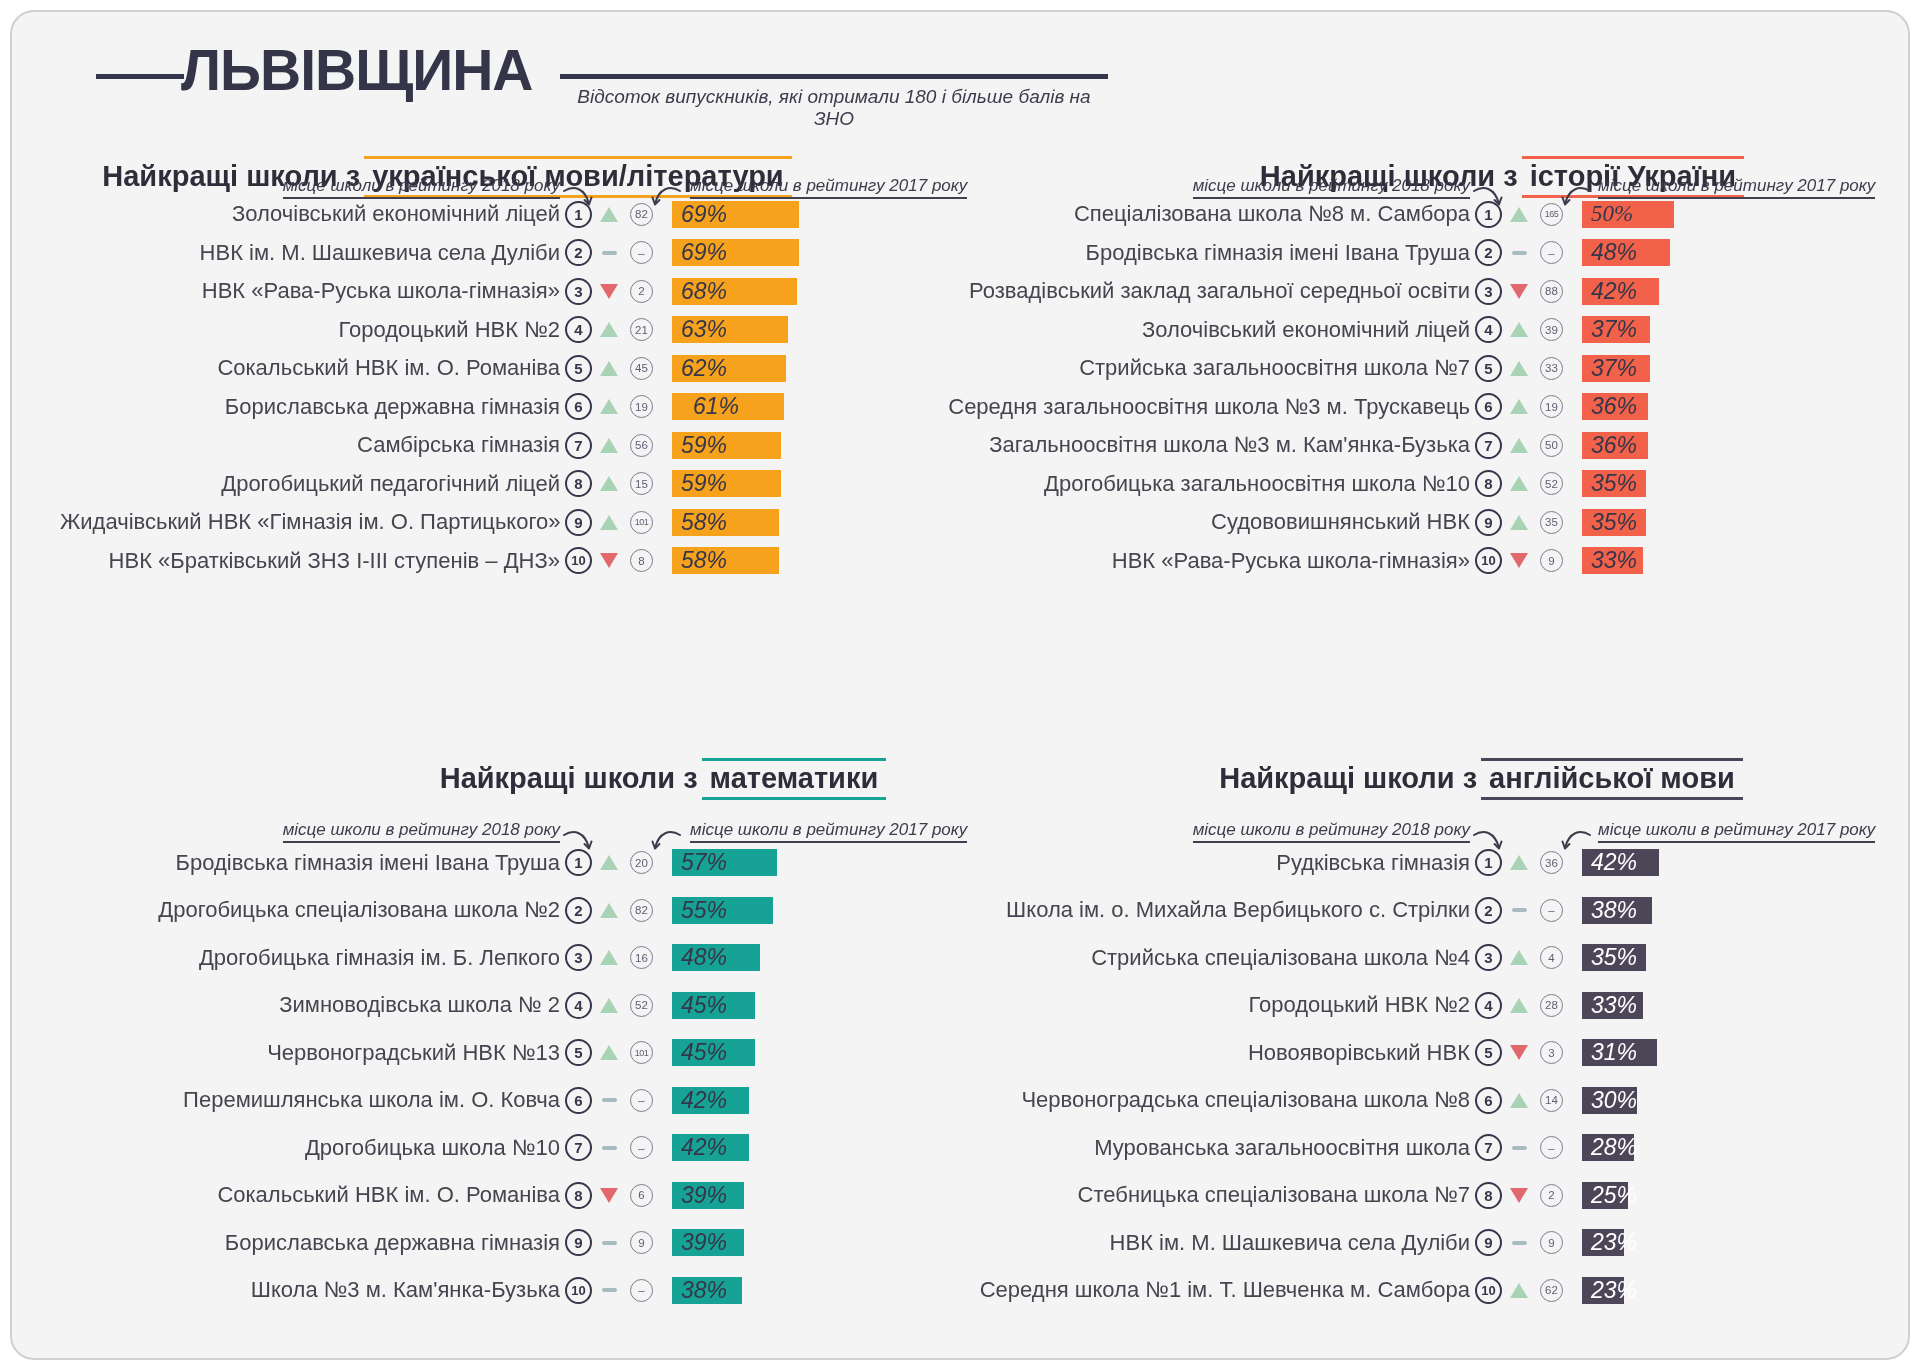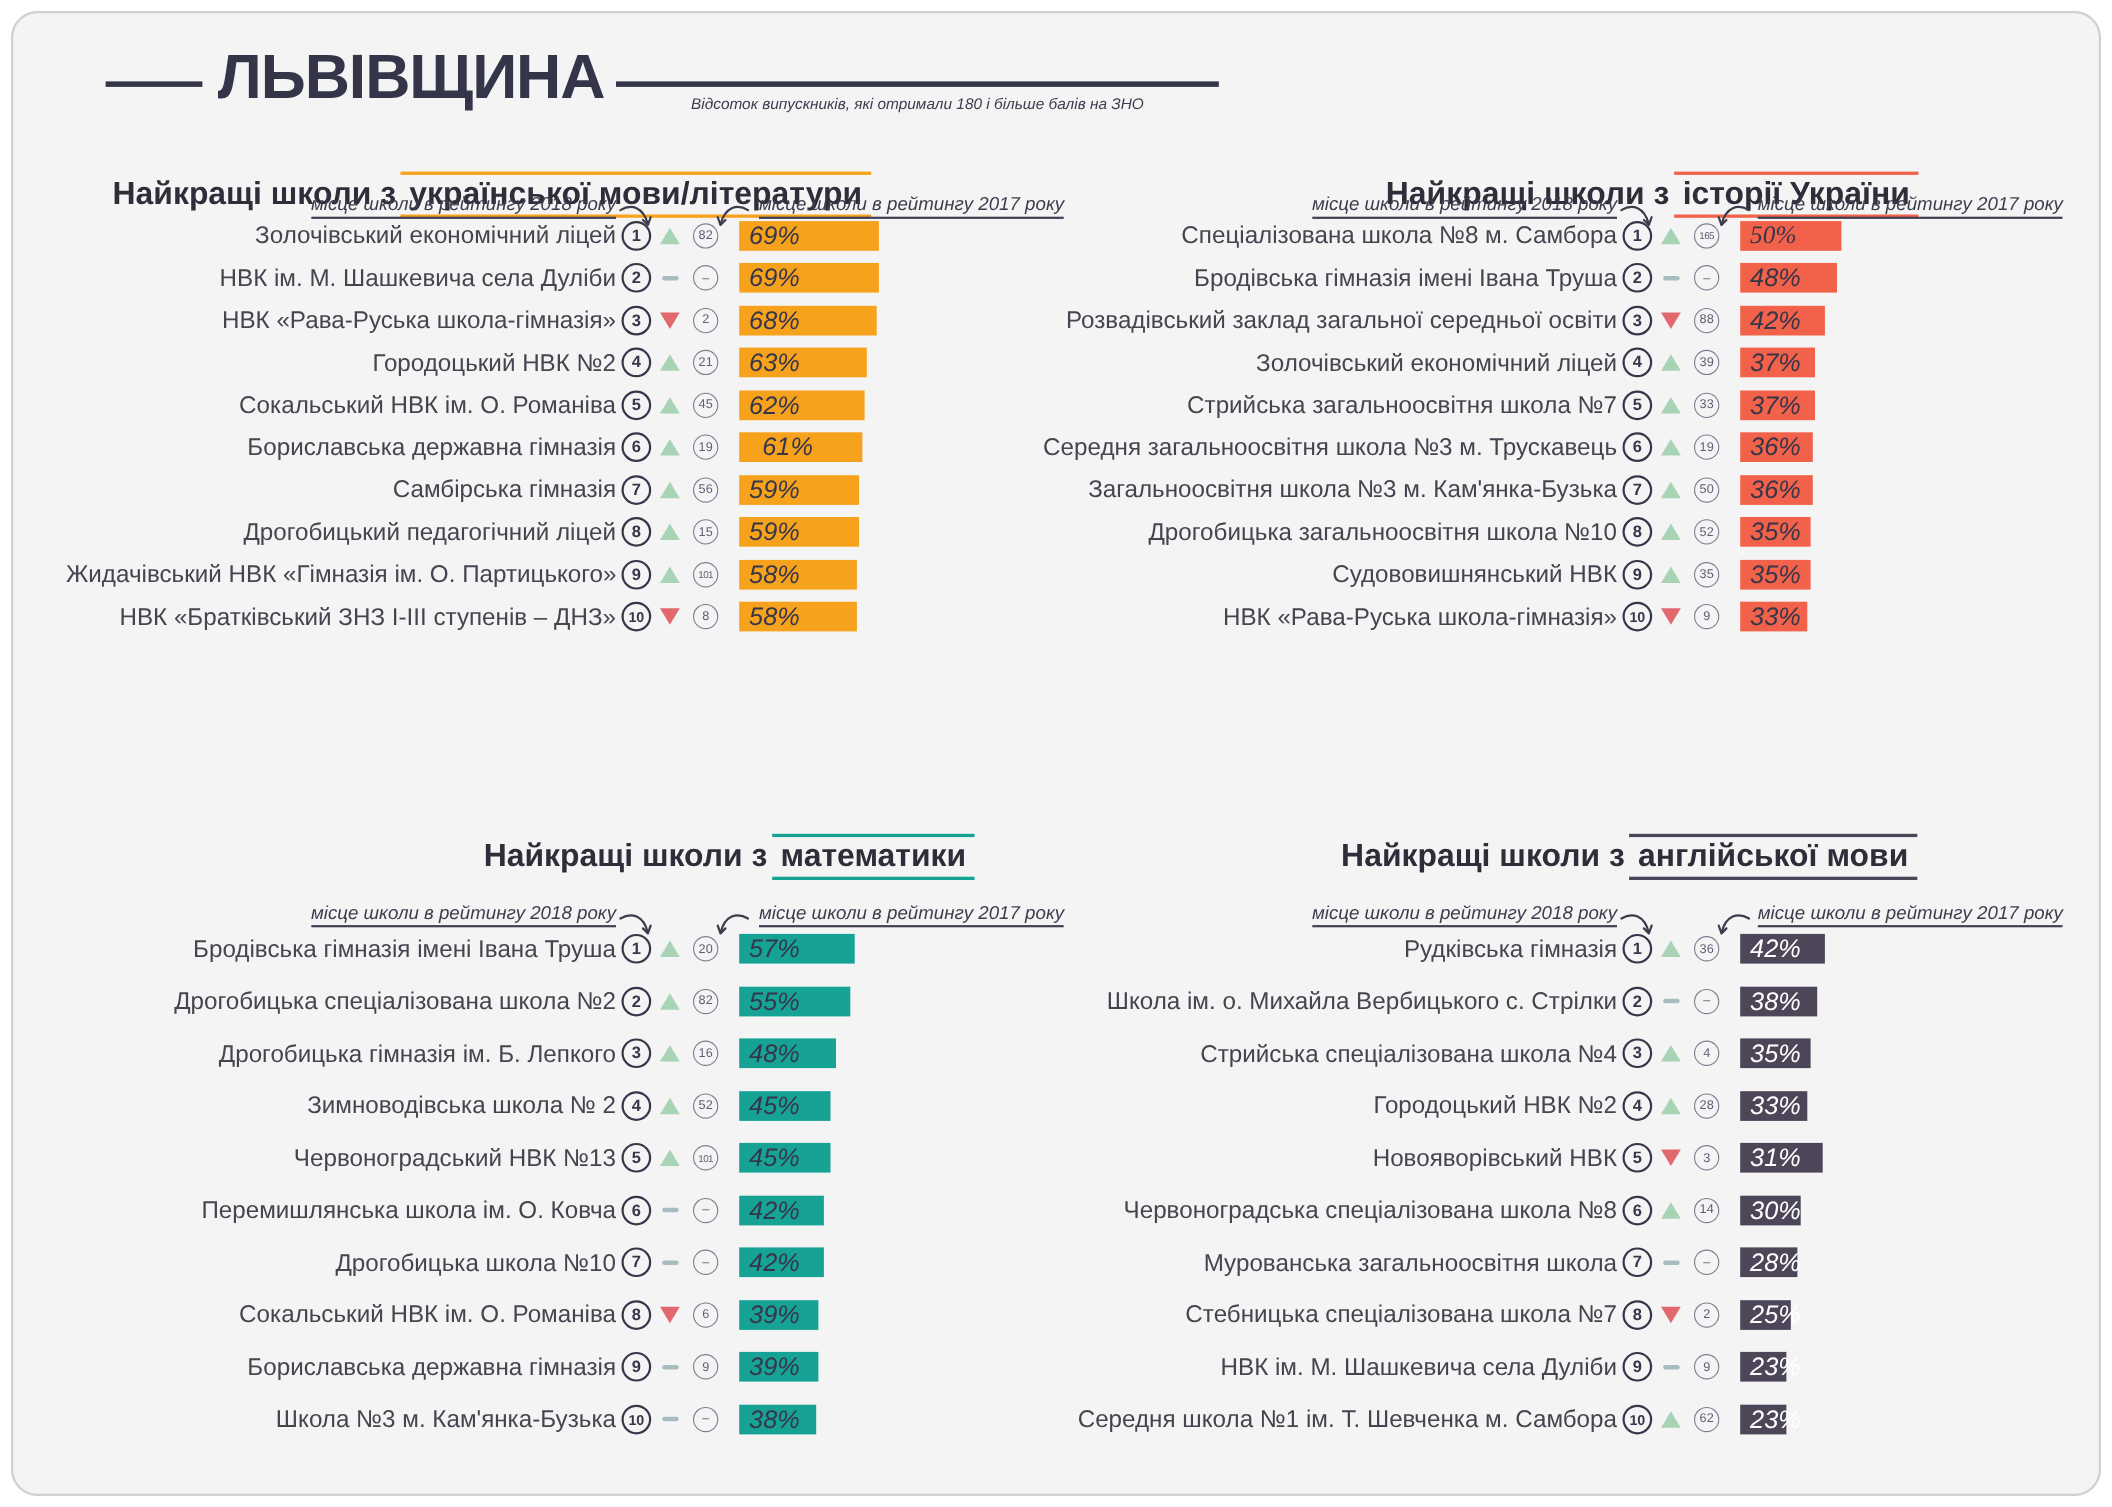--- a/index.html
+++ b/index.html
@@ -6,24 +6,24 @@
   #stage{position:relative;width:1920px;height:1370px;overflow:hidden;
          font-family:"Liberation Sans","DejaVu Sans",sans-serif;
          --ink:#36364A; --up:#A8D3B5; --down:#E1696E; --same:#A6BCBE;}
   .card{position:absolute;left:10px;top:10px;right:10px;bottom:10px;
         background:#F4F4F5;border:2px solid #CFCFD4;border-radius:24px;}
 
   
   .hline{position:absolute;height:5px;background:var(--ink);}
   .hline.short{left:96px;top:74px;width:88px;}
   .hline.long{left:560px;top:74px;width:548px;}
-  .region{position:absolute;left:198px;top:42px;font-size:57px;font-weight:700;
+  .region{position:absolute;left:181px;top:42px;font-size:57px;font-weight:700;
           letter-spacing:-1px;color:#35354A;line-height:1;}
   .subtitle{position:absolute;left:556px;top:86px;width:556px;text-align:center;
-            font-style:italic;font-size:14px;color:#3C3C4C;}
+            font-style:italic;font-size:19px;color:#3C3C4C;}
 
   
   .quadrant{position:absolute;left:0;top:0;width:1920px;height:0;}
   .title{position:absolute;margin:0;font-size:29px;font-weight:700;color:#2E2E3A;
          text-align:center;white-space:nowrap;}
   .title .hl{border-top:3px solid var(--accent);border-bottom:3px solid var(--accent);
              padding:1px 8px 3px 8px;margin-left:4px;}
   .label{position:absolute;font-style:italic;font-size:17px;color:#3C3C4C;white-space:nowrap;}
   .label .u{border-bottom:2px solid #3F3F52;padding-bottom:2px;}
   .l18{width:500px;text-align:right;}

